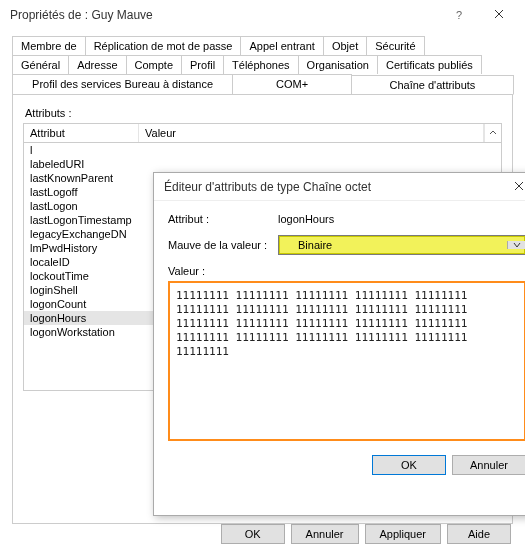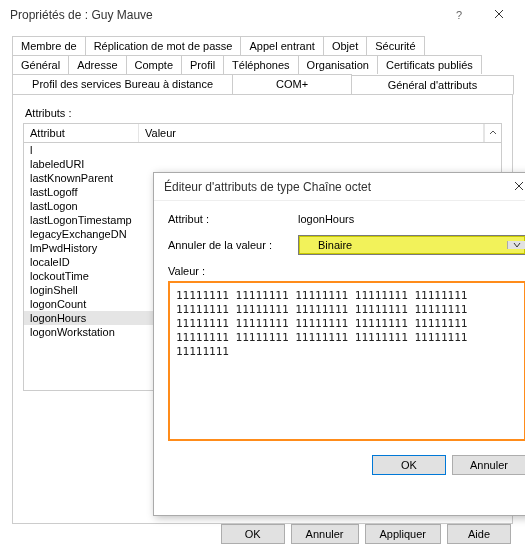--- a/index.html
+++ b/index.html
@@ -25,21 +25,21 @@
   .attr-item { padding:1px 6px; font-size:11px; cursor:default; }
   .attr-item.sel { background:#e5e5e5; }
   .btn { border:1px solid #adadad; background:#e1e1e1; padding:3px 14px; font-size:11px; cursor:default; min-width:64px; text-align:center; }
   .btn.primary { border:1px solid #0078d7; }
   .modify-row { position:absolute; left:10px; bottom:56px; }
   .bottom-buttons { position:absolute; right:14px; bottom:12px; display:flex; gap:6px; }
   
   .editor { position:absolute; left:153px; top:172px; width:388px; height:344px; background:#fff; border:1px solid #aaa; box-shadow:2px 2px 8px rgba(0,0,0,.25); }
   .editor .titlebar { height:28px; border-bottom:1px solid #eee;}
   .editor-body { padding:12px 14px 10px 14px; }
-  .fieldrow { display:flex; align-items:center; margin-bottom:10px;gap:20px; }
+  .fieldrow { display:flex; align-items:center; margin-bottom:10px; }
   .fieldrow .lbl { width:110px; }
   .fieldrow .val { flex:1; }
   .combo { display:flex; align-items:center; border:1px solid #7a7a7a; background:#e6e68a; height:20px;padding-left:13px; }
   .combo.hl { background: #f2f25a; box-shadow: inset 0 0 0 1px #caca00; }
   .combo .txt { flex:1; padding:0 6px; }
   .combo .arrow { width:18px; border-left:1px solid #aaa; display:flex; align-items:center; justify-content:center; background:#e1e1e1;}
   .combo .arrow svg{width:8px;height:8px;}
   .valuearea { border:2px solid #ff8c1a; height:160px; padding:6px; font-family:Consolas,monospace; font-size:11px; line-height:14px; white-space:pre; overflow:auto; background:#fff; color:#222;}
   .editor-buttons { display:flex; gap:6px; margin-top:14px; }
   .editor-buttons .spacer { flex:1; }
@@ -75,21 +75,21 @@
       <div class="tab">Adresse</div>
       <div class="tab">Compte</div>
       <div class="tab">Profil</div>
       <div class="tab">Téléphones</div>
       <div class="tab">Organisation</div>
       <div class="tab">Certificats publiés</div>
     </div>
     <div class="tabrow">
       <div class="tab" style="flex:1.4;text-align:center">Profil des services Bureau à distance</div>
       <div class="tab" style="flex:.7;text-align:center">COM+</div>
-      <div class="tab active" style="flex:1;text-align:center">Général d'attributs</div>
+      <div class="tab active" style="flex:1;text-align:center">Chaîne d'attributs</div>
     </div>
 
     <div class="tabpanel">
       <div class="attr-label">Attributs :</div>
       <div class="listhdr">
         <div class="col">Attribut</div>
         <div class="col">Valeur</div>
         <div class="scroll">
           <span><svg viewBox="0 0 8 8">
                 <path d="M1 5 L4 2 L7 5" stroke="#555" fill="none"></path>
@@ -134,21 +134,21 @@
           </svg>
       </span>
     </div>
   </div>
   <div class="editor-body">
     <div class="fieldrow">
       <div class="lbl">Attribut :</div>
       <div class="val">logonHours</div>
     </div>
     <div class="fieldrow">
-      <div class="lbl">Annuler de la valeur :</div>
+      <div class="lbl">Mauve de la valeur :</div>
       <div class="val">
         <div class="combo hl">
           <span class="txt">Binaire</span>
           <span class="arrow">
               <svg viewBox="0 0 8 8">
                 <path d="M1 2 L4 6 L7 2" stroke="#333" fill="none"></path>
               </svg>
             </span>
         </div>
       </div>

